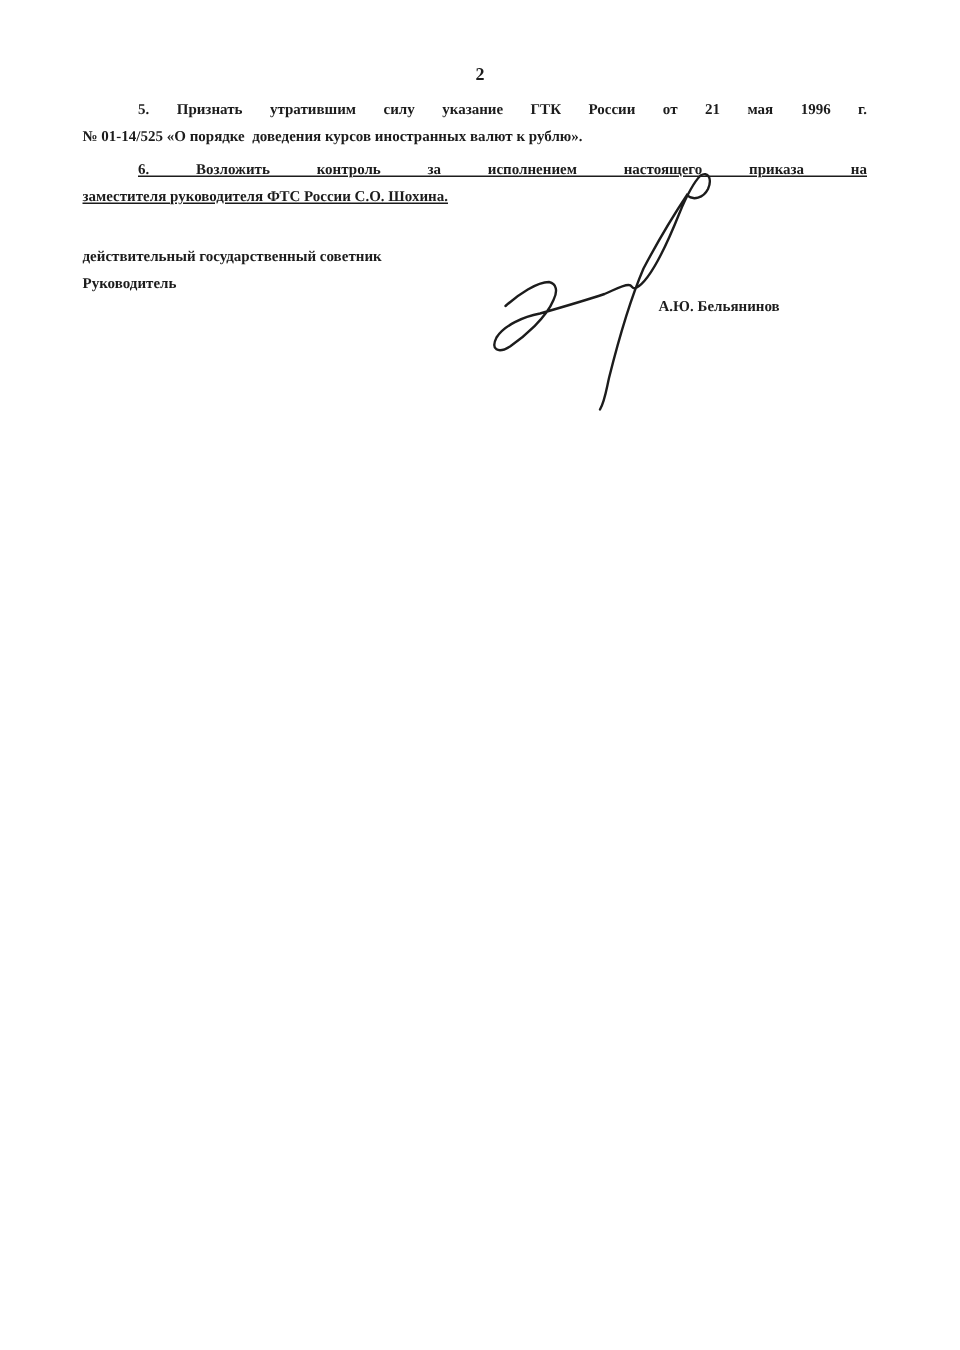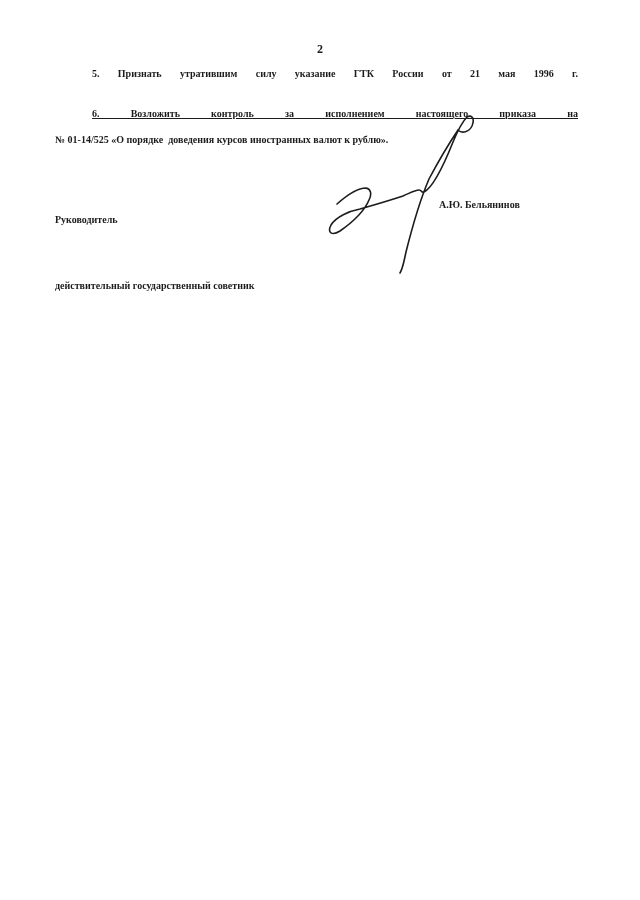--- a/index.html
+++ b/index.html
@@ -38,21 +38,20 @@
   }
   #para5 { top: 65px; }
   #para6 { top: 105px; text-decoration: underline; }
   .line-just {
     text-align: justify;
     text-align-last: justify;
     text-indent: 37px;
   }
   .line-left {
     text-align: left;
-    margin-top: 48px;
   }
   #sig-title {
     position: absolute;
     left: 55px;
     top: 163px;
     width: 330px;
   }
   #sig-name {
     position: absolute;
     left: 439px;
@@ -74,25 +73,26 @@
 
   <div id="pagenum" class="txt">2</div>
 
   <div id="para5" class="para">
     <div class="txt line-just">5. Признать утратившим силу указание ГТК России от 21 мая 1996 г.</div>
     <div class="txt line-left">№ 01-14/525 «О порядке  доведения курсов иностранных валют к рублю».</div>
   </div>
 
   <div id="para6" class="para">
     <div class="txt line-just">6. Возложить контроль за исполнением настоящего приказа на</div>
+    <div class="txt line-left">заместителя руководителя ФТС России С.О. Шохина.</div>
   </div>
 
   <div id="sig-title">
+    <div class="txt line-left">действительный государственный советник</div>
     <div class="txt line-left">Руководитель</div>
-    <div class="txt line-left">действительный государственный советник</div>
   </div>
 
   <div id="sig-name" class="txt">А.Ю. Бельянинов</div>
 
   <svg id="signature-svg" viewBox="0 0 640 900" aria-hidden="true">
     <path d="M 337 204
              C 346 196, 358 188, 366 188
              C 371 189, 372 194, 369 200
              C 364 212, 350 224, 340 231
              C 332 236, 327 233, 331 225

